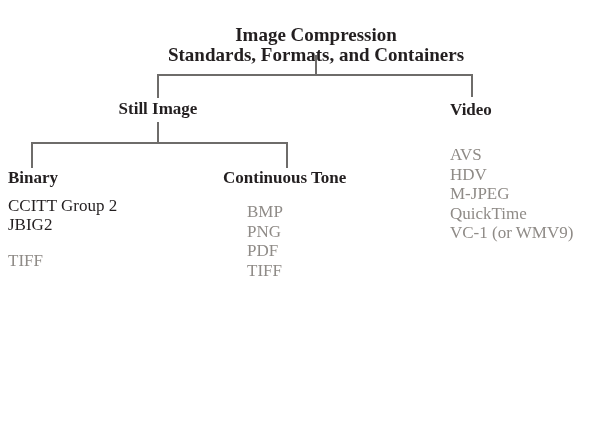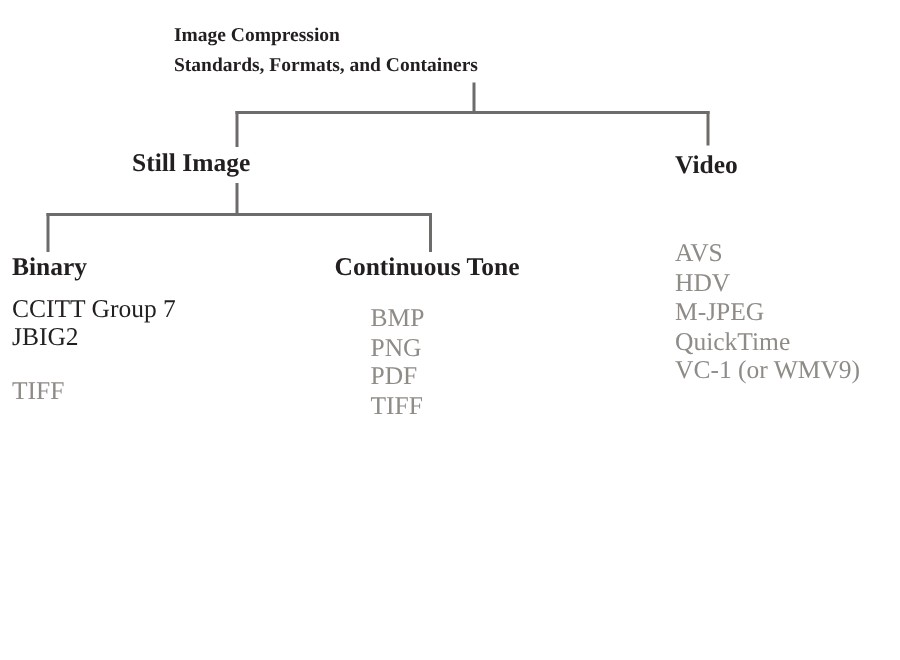--- a/index.html
+++ b/index.html
@@ -14,24 +14,25 @@
     background: var(--background, #ffffff);
     font-family: "Liberation Serif", "DejaVu Serif", serif;
     color: var(--text-dark, #231f20);
     overflow: hidden;
   }
 
   
   .title {
     position: absolute;
     left: 116px;
-    top: 13px;
+    top: 25px;
     width: 400px;
+    text-align: center;
     font-weight: bold;
-    font-size: 13px;
+    font-size: 19px;
     line-height: 20px;
   }
 
   
   .line {
     position: absolute;
     background: var(--line, #6e6c6a);
   }
   #l-trunk        { left: 315px; top: 55px;  width: 2px;   height: 21px; }
   #l-main-h       { left: 157px; top: 74px;  width: 316px; height: 2px;  }
@@ -47,41 +48,42 @@
     font-weight: bold;
     font-size: 17px;
     line-height: 19px;
     white-space: nowrap;
   }
   #still-label {
     position: absolute;
     left: 88px;
     top: 99px;
     width: 140px;
+    text-align: center;
   }
 
   
   .column { position: absolute; }
   #col-binary { left: 8px;   top: 168px; }
   #col-ct     { left: 223px; top: 168px; }
   #col-video  { left: 450px; top: 100px; }
 
   .list { font-size: 17px; }
   .list .item { line-height: 19px; white-space: nowrap; }
   .list.secondary .item {
     line-height: 19.5px;
     color: var(--text-muted, #8f8b87);
   }
 
   #col-binary .primary   { margin-top: 9px;  }
   #col-binary .secondary { margin-top: 17px; }
   #col-ct .primary       { margin-top: 12px; }
   #col-ct .secondary     { margin-top: 15px; margin-left: 24px; }
   #col-video .primary    { margin-top: 16px; }
-  #col-video .secondary  { margin-top: 40px; }
+  #col-video .secondary  { margin-top: 26px; }
 </style>
 </head>
 <body>
 
 <div id="canvas">
 
   <div class="title">
     <div>Image Compression</div>
     <div>Standards, Formats, and Containers</div>
   </div>
@@ -93,21 +95,21 @@
   <div class="line" id="l-still-trunk"></div>
   <div class="line" id="l-sub-h"></div>
   <div class="line" id="l-binary-drop"></div>
   <div class="line" id="l-cont-drop"></div>
 
   <div class="branch-label" id="still-label">Still Image</div>
 
   <div class="column" id="col-binary">
     <div class="col-header">Binary</div>
     <div class="list primary">
-        <div class="item">CCITT Group 7</div>
+        <div class="item">CCITT Group 2</div>
         <div class="item">JBIG2</div>
       </div>
     <div class="list secondary">
         <div class="item">TIFF</div>
       </div>
   </div>
 
   <div class="column" id="col-ct">
     <div class="col-header">Continuous Tone</div>
     <div class="list secondary">

